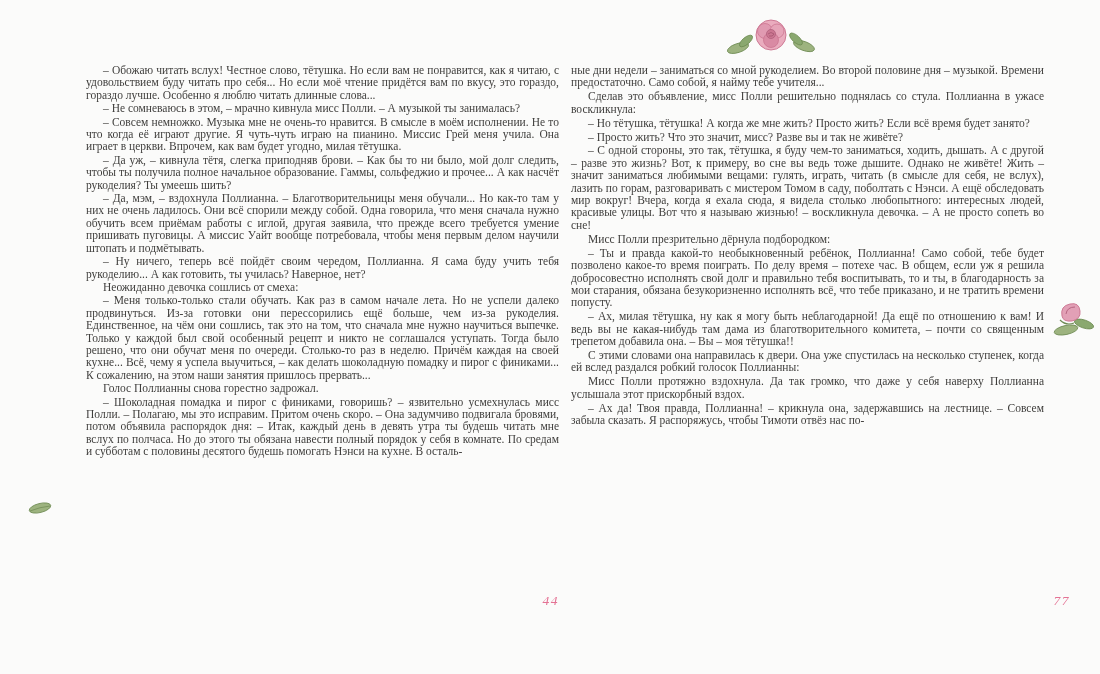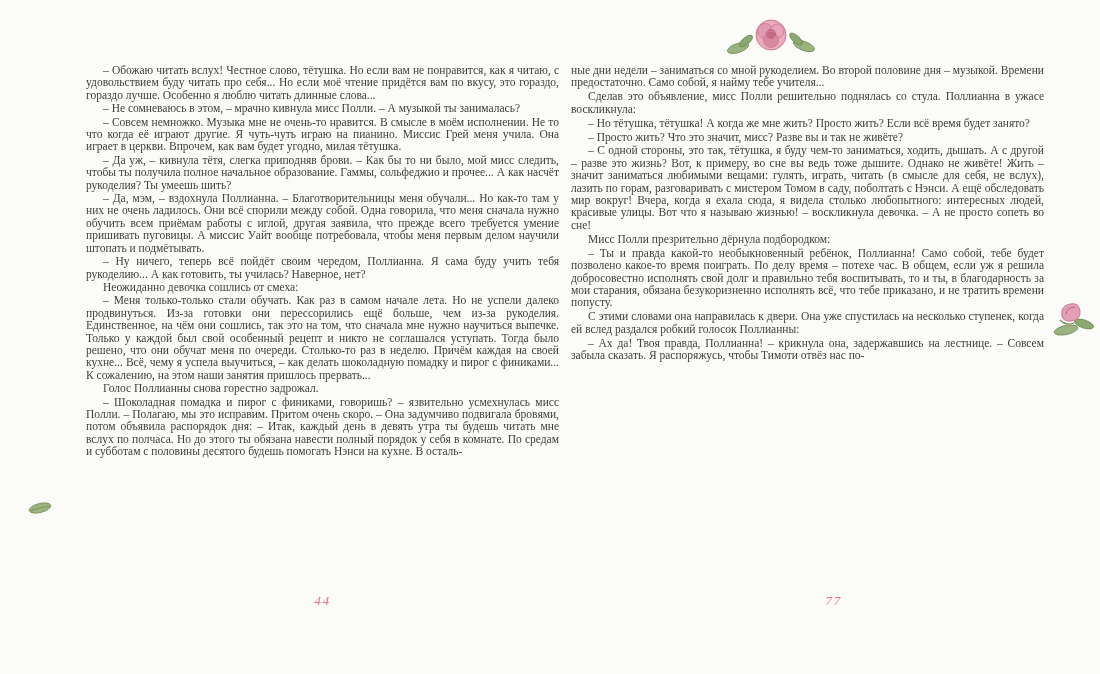--- a/index.html
+++ b/index.html
@@ -32,21 +32,21 @@
   .page-text p {
     margin: 0 0 1px 0;
     padding: 0;
   }
   .page-text.right p { margin-bottom: 1.5px; }
   .page-text p.indent { text-indent: 17px; }
   .pageno {
     position: absolute;
     top: 593px;
     width: 473px;
-    text-align: center;
+    text-align: right;
     font-style: italic;
     font-size: 13.5px;
     letter-spacing: 1.5px;
     color: #e47294;
   }
   .pageno.left  { left: 86px;  }
   .pageno.right { left: 597px; }
   .deco { position: absolute; }
   .deco.rose-top     { left: 722px; top: 10px;  width: 100px; height: 52px; }
   .deco.rosebud-right{ left: 1032px; top: 290px; width: 68px; height: 52px; }
@@ -83,36 +83,38 @@
 
   <svg class="deco leaf-left" viewBox="0 0 34 24" aria-hidden="true">
     <ellipse cx="14" cy="12" rx="11" ry="4.5" fill="#9db37f" stroke="#6d8a52" stroke-width="0.8" transform="rotate(-14 14 12)"></ellipse>
     <path d="M4 15 q10 -4 20 -5" fill="none" stroke="#6d8a52" stroke-width="0.7"></path>
   </svg>
 
   <div class="page-text left">
       <p class="indent">– Обожаю читать вслух! Честное слово, тётушка. Но если вам не понравится, как я читаю, с удовольствием буду читать про себя... Но если моё чтение придётся вам по вкусу, это гораздо, гораздо лучше. Особенно я люблю читать длинные слова...</p>
       <p class="indent">– Не сомневаюсь в этом, – мрачно кивнула мисс Полли. – А музыкой ты занималась?</p>
       <p class="indent">– Совсем немножко. Музыка мне не очень-то нравится. В смысле в моём исполнении. Не то что когда её играют другие. Я чуть-чуть играю на пианино. Миссис Грей меня учила. Она играет в церкви. Впрочем, как вам будет угодно, милая тётушка.</p>
-      <p class="indent">– Да уж, – кивнула тётя, слегка приподняв брови. – Как бы то ни было, мой мисс следить, чтобы ты получила полное начальное образование. Гаммы, сольфеджио и прочее... А как насчёт рукоделия? Ты умеешь шить?</p>
+      <p class="indent">– Да уж, – кивнула тётя, слегка приподняв брови. – Как бы то ни было, мой долг следить, чтобы ты получила полное начальное образование. Гаммы, сольфеджио и прочее... А как насчёт рукоделия? Ты умеешь шить?</p>
       <p class="indent">– Да, мэм, – вздохнула Поллианна. – Благотворительницы меня обучали... Но как-то там у них не очень ладилось. Они всё спорили между собой. Одна говорила, что меня сначала нужно обучить всем приёмам работы с иглой, другая заявила, что прежде всего требуется умение пришивать пуговицы. А миссис Уайт вообще потребовала, чтобы меня первым делом научили штопать и подмётывать.</p>
       <p class="indent">– Ну ничего, теперь всё пойдёт своим чередом, Поллианна. Я сама буду учить тебя рукоделию... А как готовить, ты училась? Наверное, нет?</p>
       <p class="indent">Неожиданно девочка сошлись от смеха:</p>
       <p class="indent">– Меня только-только стали обучать. Как раз в самом начале лета. Но не успели далеко продвинуться. Из-за готовки они перессорились ещё больше, чем из-за рукоделия. Единственное, на чём они сошлись, так это на том, что сначала мне нужно научиться выпечке. Только у каждой был свой особенный рецепт и никто не соглашался уступать. Тогда было решено, что они обучат меня по очереди. Столько-то раз в неделю. Причём каждая на своей кухне... Всё, чему я успела выучиться, – как делать шоколадную помадку и пирог с финиками... К сожалению, на этом наши занятия пришлось прервать...</p>
       <p class="indent">Голос Поллианны снова горестно задрожал.</p>
       <p class="indent">– Шоколадная помадка и пирог с финиками, говоришь? – язвительно усмехнулась мисс Полли. – Полагаю, мы это исправим. Притом очень скоро. – Она задумчиво подвигала бровями, потом объявила распорядок дня: – Итак, каждый день в девять утра ты будешь читать мне вслух по полчаса. Но до этого ты обязана навести полный порядок у себя в комнате. По средам и субботам с половины десятого будешь помогать Нэнси на кухне. В осталь-</p>
     </div>
   <div class="pageno left">44</div>
 
   <div class="page-text right">
       <p class="">ные дни недели – заниматься со мной рукоделием. Во второй половине дня – музыкой. Времени предостаточно. Само собой, я найму тебе учителя...</p>
       <p class="indent">Сделав это объявление, мисс Полли решительно поднялась со стула. Поллианна в ужасе воскликнула:</p>
       <p class="indent">– Но тётушка, тётушка! А когда же мне жить? Просто жить? Если всё время будет занято?</p>
       <p class="indent">– Просто жить? Что это значит, мисс? Разве вы и так не живёте?</p>
       <p class="indent">– С одной стороны, это так, тётушка, я буду чем-то заниматься, ходить, дышать. А с другой – разве это жизнь? Вот, к примеру, во сне вы ведь тоже дышите. Однако не живёте! Жить – значит заниматься любимыми вещами: гулять, играть, читать (в смысле для себя, не вслух), лазить по горам, разговаривать с мистером Томом в саду, поболтать с Нэнси. А ещё обследовать мир вокруг! Вчера, когда я ехала сюда, я видела столько любопытного: интересных людей, красивые улицы. Вот что я называю жизнью! – воскликнула девочка. – А не просто сопеть во сне!</p>
       <p class="indent">Мисс Полли презрительно дёрнула подбородком:</p>
       <p class="indent">– Ты и правда какой-то необыкновенный ребёнок, Поллианна! Само собой, тебе будет позволено какое-то время поиграть. По делу время – потехе час. В общем, если уж я решила добросовестно исполнять свой долг и правильно тебя воспитывать, то и ты, в благодарность за мои старания, обязана безукоризненно исполнять всё, что тебе приказано, и не тратить времени попусту.</p>
+      <p class="indent">– Ах, милая тётушка, ну как я могу быть неблагодарной! Да ещё по отношению к вам! И ведь вы не какая-нибудь там дама из благотворительного комитета, – почти со священным трепетом добавила она. – Вы – моя тётушка!!</p>
       <p class="indent">С этими словами она направилась к двери. Она уже спустилась на несколько ступенек, когда ей вслед раздался робкий голосок Поллианны:</p>
+      <p class="indent">Мисс Полли протяжно вздохнула. Да так громко, что даже у себя наверху Поллианна услышала этот прискорбный вздох.</p>
       <p class="indent">– Ах да! Твоя правда, Поллианна! – крикнула она, задержавшись на лестнице. – Совсем забыла сказать. Я распоряжусь, чтобы Тимоти отвёз нас по-</p>
     </div>
   <div class="pageno right">77</div>
 
 </div>
 
 </body></html>

